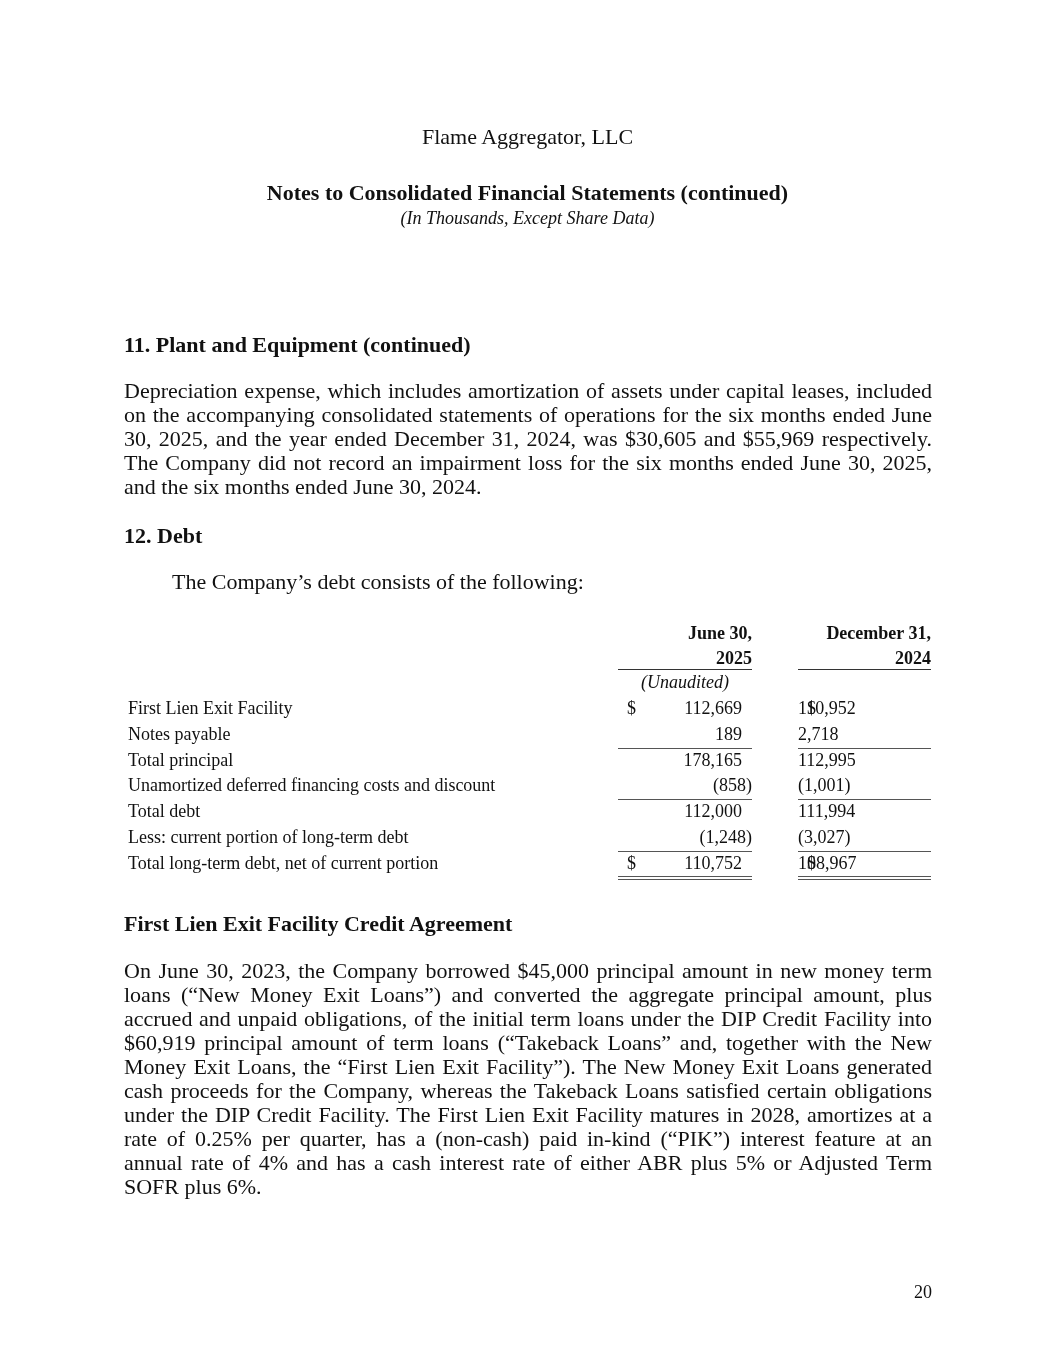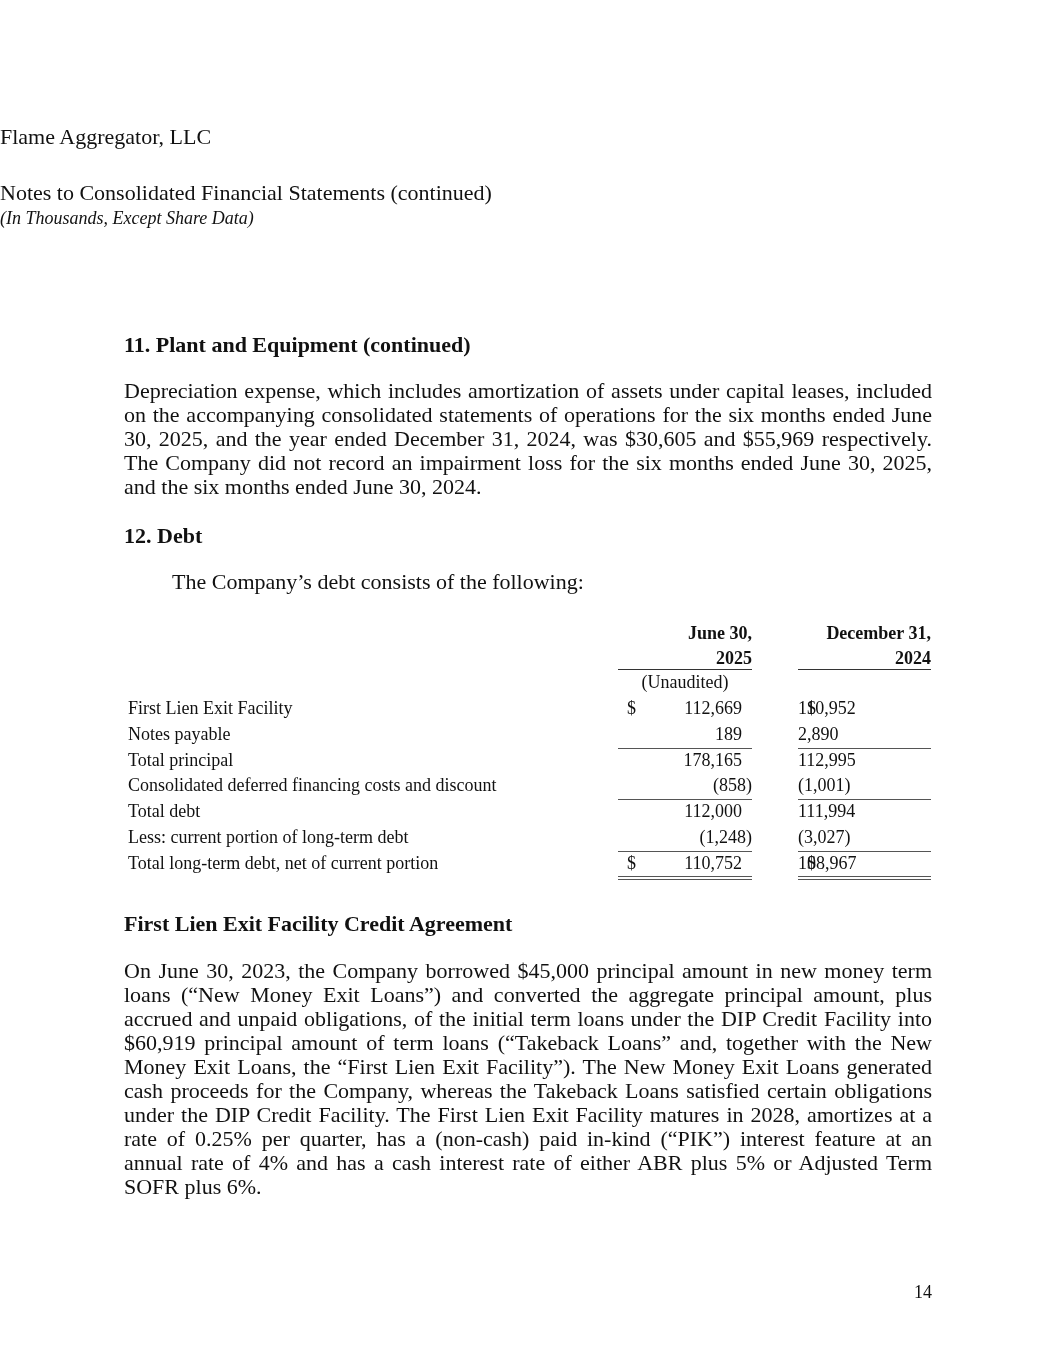--- a/index.html
+++ b/index.html
@@ -2,44 +2,44 @@
 <html><head>
 <meta charset="utf-8">
 <style>
   html, body { margin: 0; padding: 0; background: #ffffff; }
   body {
     width: 1055px; height: 1365px; position: relative; overflow: hidden;
     font-family: "Liberation Serif", "DejaVu Serif", serif;
     color: #111111;
   }
   .page { position: absolute; left: 0; top: 0; width: 1055px; height: 1365px; }
-  .center { position: absolute; left: 0; width: 1055px; text-align: left; }
+  .center { position: absolute; left: 0; width: 1055px; text-align: center; }
   .company { top: 124px; font-size: 22px; }
-  .notes-title { top: 180px; font-size: 22px; }
+  .notes-title { top: 180px; font-size: 22px; font-weight: bold; }
   .subtitle { top: 208px; font-size: 18px; font-style: italic; }
 
   .heading { position: absolute; left: 124px; font-size: 22px; font-weight: bold; }
   .para {
     position: absolute; left: 124px; width: 808px;
     font-size: 22px; line-height: 24px; text-align: justify; margin: 0;
   }
 
   .h11 { top: 332px; }
   .p11 { top: 379px; }
   .h12 { top: 523px; text-align: right; }
   .p12 { top: 570px; margin-left: 48px; }
 
   
   .col-hdr { position: absolute; font-size: 18px; font-weight: bold; text-align: right; line-height: 25px; }
   .col1-hdr { left: 618px; width: 134px; top: 621px; }
   .col2-hdr { left: 798px; width: 133px; top: 621px; }
   .hdr-line { position: absolute; height: 1px; background: #333; }
   .hl1 { left: 618px; width: 134px; top: 669px; }
   .hl2 { left: 798px; width: 133px; top: 669px; }
-  .unaudited { position: absolute; left: 618px; width: 134px; top: 672px; font-size: 18px; text-align: center; }
+  .unaudited { position: absolute; left: 618px; width: 134px; top: 672px; font-size: 18px; font-style: italic; text-align: center; }
 
   .row { position: absolute; left: 0; width: 968px; height: 26px; font-size: 18px; }
   .row .label { position: absolute; left: 128px; top: 0; white-space: nowrap; }
   .row .cur1 { position: absolute; left: 627px; top: 0; }
   .row .val1 { position: absolute; left: 618px; width: 124px; text-align: right; top: 0; }
   .row .cur2 { position: absolute; left: 807px; top: 0; }
   .row .val2 { position: absolute; left: 798px; width: 122px; text-align: left; top: 0; }
   .rule { position: absolute; height: 1px; background: #555; }
   .rule.double { height: 4px; border-top: 1px solid #555; border-bottom: 1px solid #555; background: transparent; box-sizing: border-box; }
 
@@ -79,32 +79,32 @@
     <div class="row" style="top:698px">
       <span class="label">First Lien Exit Facility</span>
       <span class="cur1">$</span>
       <span class="val1">112,669</span>
       <span class="cur2">$</span>
       <span class="val2">110,952</span>
     </div>
     <div class="row" style="top:724px">
       <span class="label">Notes payable</span>
       <span class="val1">189</span>
-      <span class="val2">2,890</span>
+      <span class="val2">2,718</span>
     </div>
     <div class="rule" style="left:618px;width:134px;top:748px"></div>
     <div class="rule" style="left:798px;width:133px;top:748px"></div>
 
     <div class="row" style="top:750px">
       <span class="label">Total principal</span>
       <span class="val1">178,165</span>
       <span class="val2">112,995</span>
     </div>
     <div class="row" style="top:775px">
-      <span class="label">Consolidated deferred financing costs and discount</span>
+      <span class="label">Unamortized deferred financing costs and discount</span>
       <span class="val1" style="width:134px">(858)</span>
       <span class="val2" style="width:130px">(1,001)</span>
     </div>
     <div class="rule" style="left:618px;width:134px;top:799px"></div>
     <div class="rule" style="left:798px;width:133px;top:799px"></div>
 
     <div class="row" style="top:801px">
       <span class="label">Total debt</span>
       <span class="val1">112,000</span>
       <span class="val2">111,994</span>
@@ -124,14 +124,14 @@
       <span class="cur2">$</span>
       <span class="val2">108,967</span>
     </div>
     <div class="rule double" style="left:618px;width:134px;top:876px"></div>
     <div class="rule double" style="left:798px;width:133px;top:876px"></div>
   </div>
 
   <div class="heading h-fl">First Lien Exit Facility Credit Agreement</div>
   <p class="para p-fl">On June 30, 2023, the Company borrowed $45,000 principal amount in new money term loans (“New Money Exit Loans”) and converted the aggregate principal amount, plus accrued and unpaid obligations, of the initial term loans under the DIP Credit Facility into $60,919 principal amount of term loans (“Takeback Loans” and, together with the New Money Exit Loans, the “First Lien Exit Facility”). The New Money Exit Loans generated cash proceeds for the Company, whereas the Takeback Loans satisfied certain obligations under the DIP Credit Facility. The First Lien Exit Facility matures in 2028, amortizes at a rate of 0.25% per quarter, has a (non-cash) paid in-kind (“PIK”) interest feature at an annual rate of 4% and has a cash interest rate of either ABR plus 5% or Adjusted Term SOFR plus 6%.</p>
 
-  <div class="page-num">14</div>
+  <div class="page-num">20</div>
 </div>
 
 </body></html>

